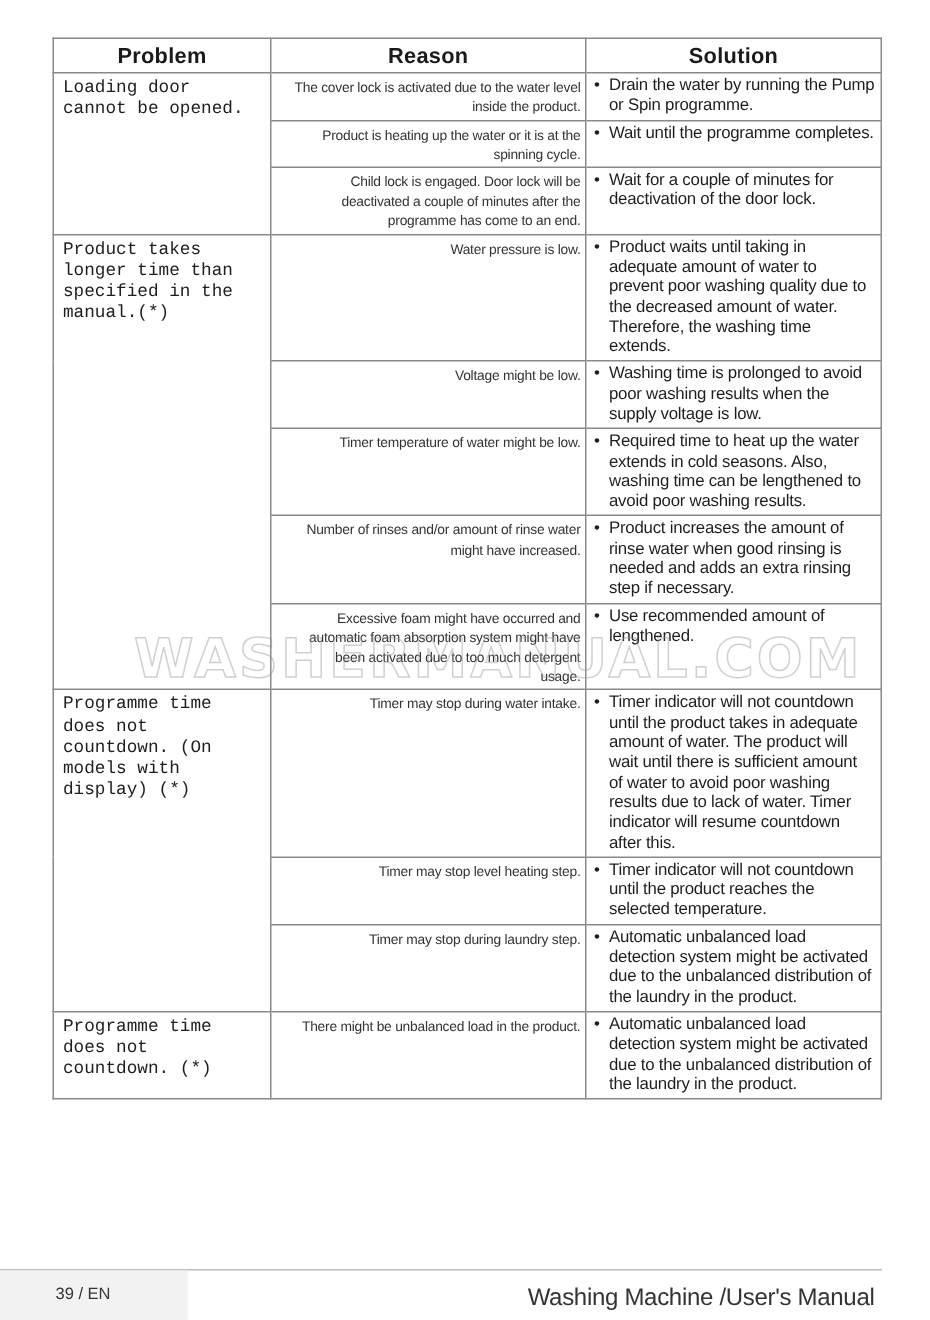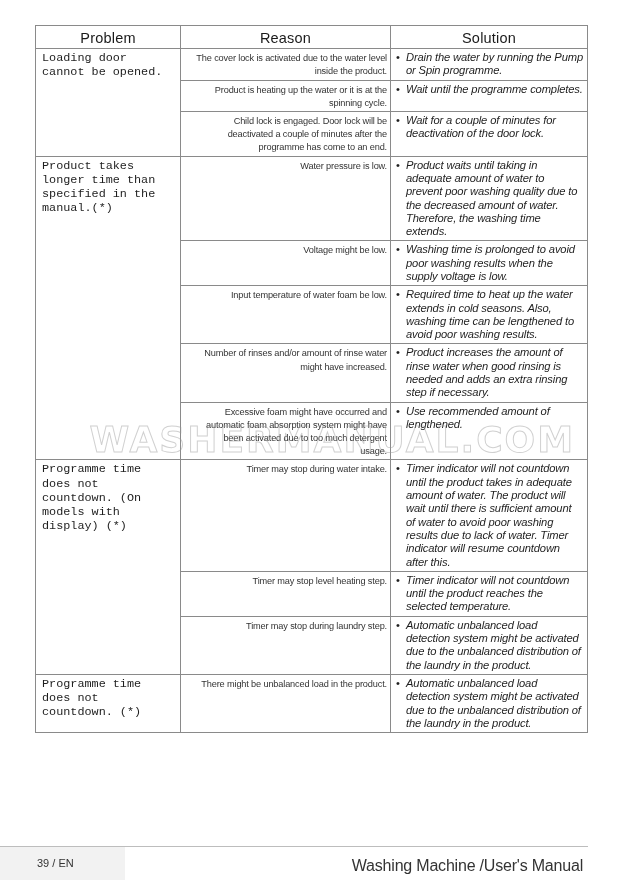--- a/index.html
+++ b/index.html
@@ -6,30 +6,30 @@
     body {
       width: 620px; height: 880px; background: #ffffff; position: relative; overflow: hidden;
       font-family: "Liberation Sans", "DejaVu Sans", sans-serif; color: #222;
     }
     .page { position: absolute; left: 35px; top: 25px; width: 552px; }
     table { border-collapse: collapse; width: 552px; table-layout: fixed; }
     col.c1 { width: 145px; }
     col.c2 { width: 210px; }
     col.c3 { width: 197px; }
     th {
-      font-size: 14.5px; font-weight: normal; color: #1a1a1a; text-align: center;
+      font-size: 14.5px; font-weight: bold; color: #1a1a1a; text-align: center;
       border: 1px solid #8a8a8a; padding: 2px 4px 1px 4px; height: 19px; letter-spacing: 0.2px;
     }
     td { border: 1px solid #8a8a8a; vertical-align: top; }
     td.problem { font-size: 11.8px; line-height: 14.2px; padding: 2px 5px 2px 6px; color: #1e1e1e; font-family: Liberation Mono, monospace; }
     td.reason { font-size: 9.2px; line-height: 13.2px; padding: 3px 3px 1px 14px; color: #333; letter-spacing: -0.15px; text-align: right; }
     td.solution { font-size: 11.2px; line-height: 13.3px; padding: 2px 4px 2px 4px; color: #1e1e1e; letter-spacing: -0.15px; }
     .sol { display: flex; }
     .bullet { width: 10px; flex: none; text-align: left; padding-left: 1px; }
-    .soltext { flex: 1; font-style: italic; }
+    .soltext { flex: 1; }
     .watermark {
       position: absolute; left: 55px; top: 419px; width: 520px; text-align: right;
       font-size: 36px; font-weight: bold; letter-spacing: 2px; color: transparent;
       -webkit-text-stroke: 1px rgba(150,150,150,0.45); pointer-events: none; white-space: nowrap;
       font-family: "DejaVu Sans", sans-serif;
     }
     .footer-rule { position: absolute; left: 0; top: 846px; width: 588px; height: 1px; background: #bdbdbd; }
     .footer-left { position: absolute; left: 0; top: 847px; width: 125px; height: 33px; background: #f2f2f2; }
     .page-num { position: absolute; left: 37px; top: 857px; font-size: 11px; color: #333; }
     .manual-title { position: absolute; right: 37px; top: 857px; font-size: 16px; color: #333; letter-spacing: -0.2px; }
@@ -95,21 +95,21 @@
       <tr style="height:44px">
         <td class="reason">Voltage might be low.</td>
         <td class="solution">
             <div class="sol">
               <span class="bullet">•</span>
               <span class="soltext">Washing time is prolonged to avoid poor washing results when the supply voltage is low.</span>
             </div>
           </td>
       </tr>
       <tr style="height:57px">
-        <td class="reason">Input temperature of water foam be low.</td>
+        <td class="reason">Timer temperature of water might be low.</td>
         <td class="solution">
             <div class="sol">
               <span class="bullet">•</span>
               <span class="soltext">Required time to heat up the water extends in cold seasons. Also, washing time can be lengthened to avoid poor washing results.</span>
             </div>
           </td>
       </tr>
       <tr style="height:57px">
         <td class="reason">Number of rinses and/or amount of rinse water might have increased.</td>
         <td class="solution">

